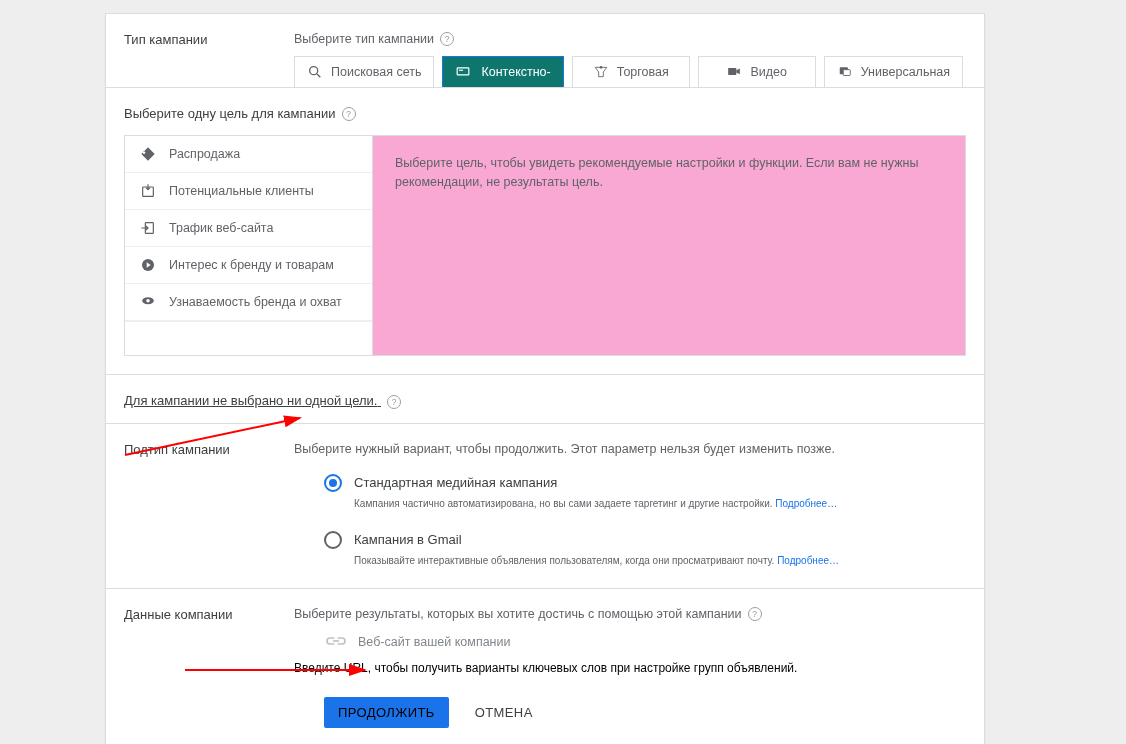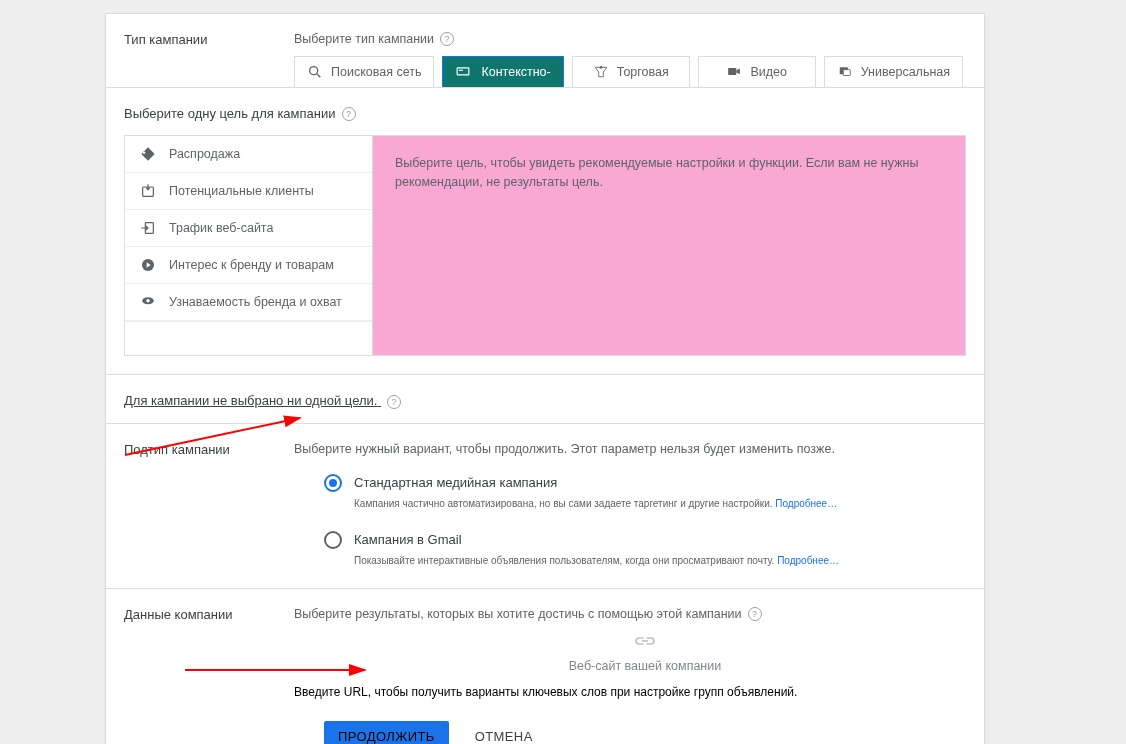--- a/index.html
+++ b/index.html
@@ -171,21 +171,20 @@
   .link { color: #1a73e8; cursor:pointer; }
 
   
   .web-link-row {
     display:flex;
     align-items:center;
     gap:10px;
     color:#80868b;
     font-size:12.5px;
     margin: 14px 0 12px 30px;
-    flex-direction: column;
   }
   .chain-icon {
     width:24px; height:14px;
     display:inline-block;
   }
 
   
   .btn-row {
     display:flex;
     align-items:center;

